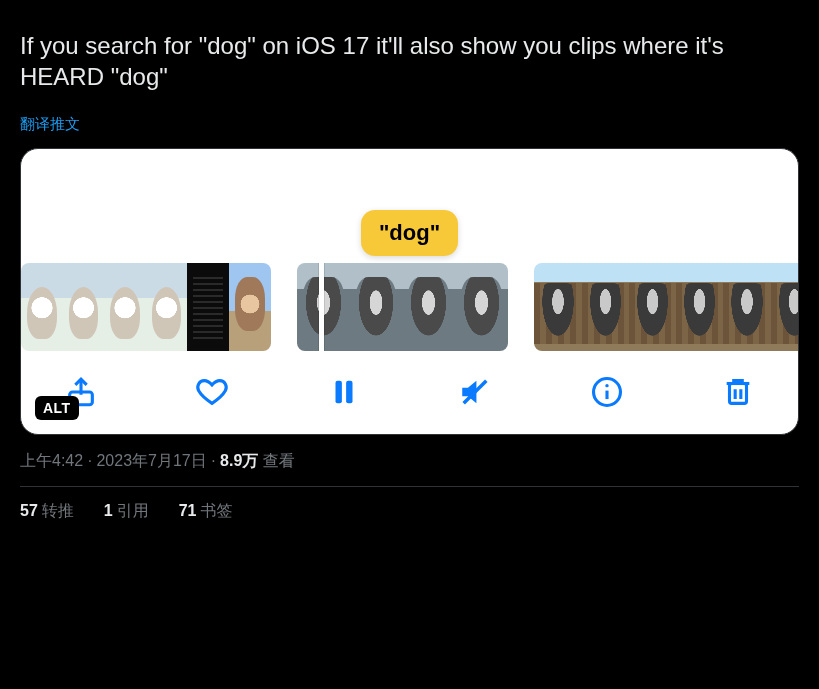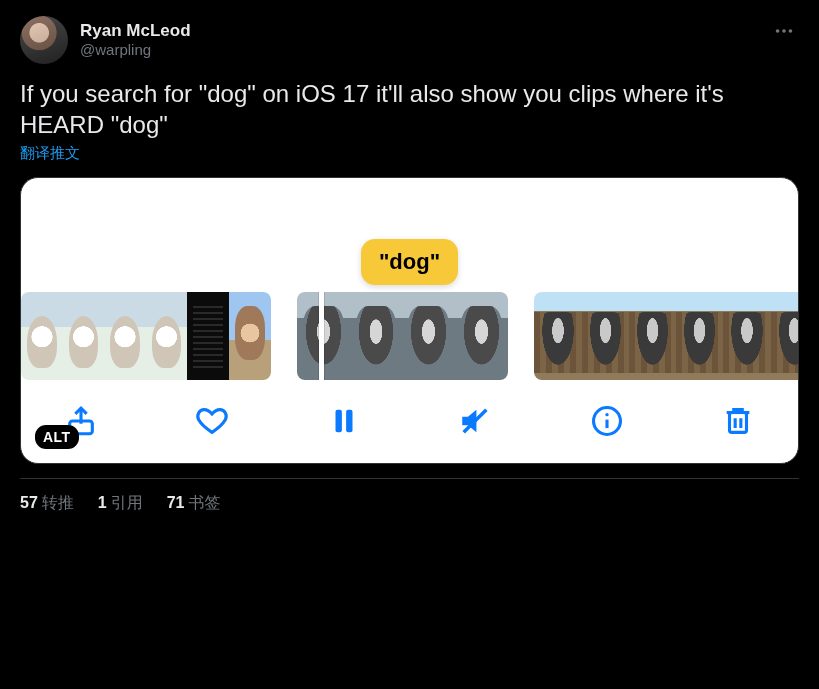--- a/index.html
+++ b/index.html
@@ -47,21 +47,21 @@
   .body-text {
     margin-top: 14px;
     font-size: 24px;
     line-height: 1.3;
     color: #e7e9ea;
     font-weight: 400;
   }
   .translate-link {
     color: #1d9bf0;
     font-size: 15px;
-    margin-top: 4px;
+    margin-top: 23px;
     display: inline-block;
     cursor: pointer;
   }
 
   .media {
     margin-top: 14px;
     border-radius: 18px;
     overflow: hidden;
     border: 1px solid #2f3336;
     background: #fff;
@@ -150,57 +150,41 @@
   .alt-badge {
     position:absolute;
     left:14px;
     bottom:14px;
     background:#000;
     color:#fff;
     font-weight:700;
     font-size:14px;
     letter-spacing:0.5px;
     padding:4px 8px;
-    border-radius:11px;
+    border-radius:6px;
   }
 
   .meta {
     margin-top:16px;
     color:#71767b;
     font-size:16px;
   }
   .meta .dot{margin:0 4px;}
   .meta .views-num{color:#e7e9ea;font-weight:700;}
 
   .divider{border:none;border-top:1px solid #2f3336;margin:14px 0;}
 
-  .stats{display:flex;gap:24px;color:#71767b;font-size:16px;}
+  .stats{display:flex;gap:30px;color:#71767b;font-size:16px;}
   .stats .num{color:#e7e9ea;font-weight:700;margin-right:4px;}
 </style>
 </head>
 <body>
 
 <div class="tweet">
 
-  <div class="header">
-    <div class="user">
-      <div class="avatar"></div>
-      <div class="names">
-        <div class="display-name">Ryan McLeod</div>
-        <div class="handle">@warpling</div>
-      </div>
-    </div>
-    <div class="more-icon">
-      <svg viewBox="0 0 24 24">
-          <circle cx="5" cy="12" r="2" fill="currentColor"></circle>
-          <circle cx="12" cy="12" r="2" fill="currentColor"></circle>
-          <circle cx="19" cy="12" r="2" fill="currentColor"></circle>
-        </svg>
-    </div>
-  </div>
 
   <div class="body-text">If you search for "dog" on iOS 17 it'll also show you clips where it's HEARD "dog"</div>
   <span class="translate-link">翻译推文</span>
 
   <div class="media">
     <div class="media-inner">
 
       <div class="bubble-wrap">
         <div class="bubble">"dog"</div>
         <div class="marker"></div>
@@ -271,20 +255,23 @@
               <rect x="6" y="6" width="12" height="14" rx="1.5"></rect>
               <path d="M10 10v7M14 10v7"></path>
             </svg>
         </div>
       </div>
 
     </div>
     <div class="alt-badge">ALT</div>
   </div>
 
+  <div class="meta">
+    <span>上午4:42</span><span class="dot">·</span><span>2023年7月17日</span><span class="dot">·</span><span class="views-num">8.9万</span> <span>查看</span>
+  </div>
 
   <hr class="divider">
 
   <div class="stats">
     <span><span class="num">57</span><span>转推</span></span>
     <span><span class="num">1</span><span>引用</span></span>
     <span><span class="num">71</span><span>书签</span></span>
   </div>
 
 </div>

